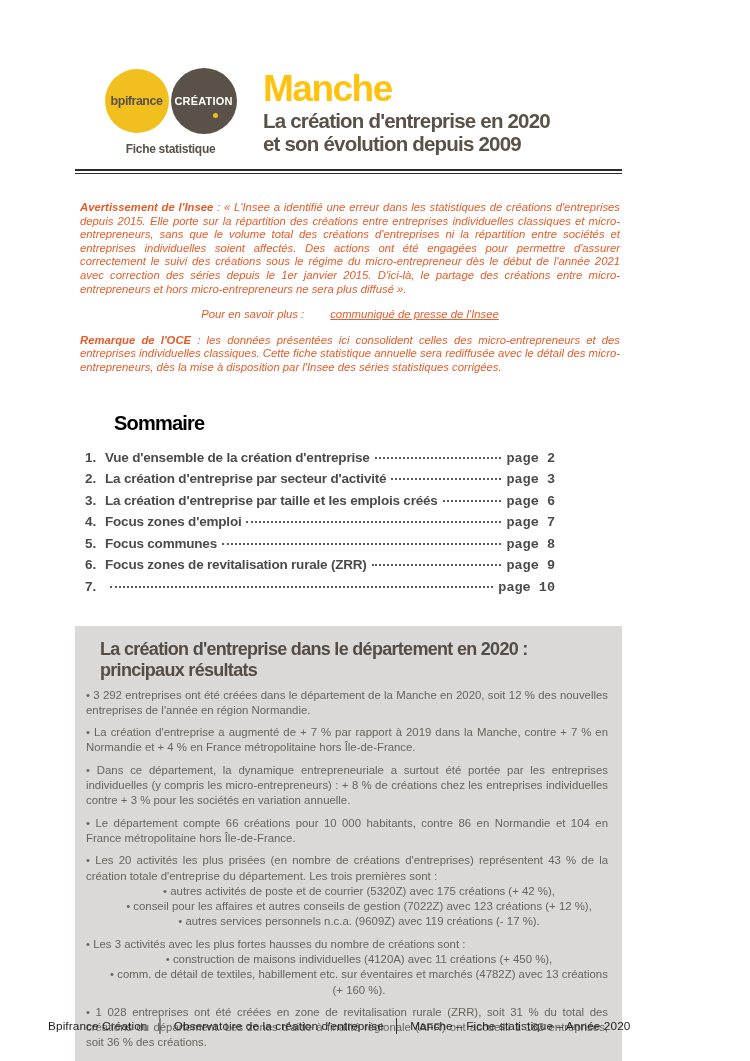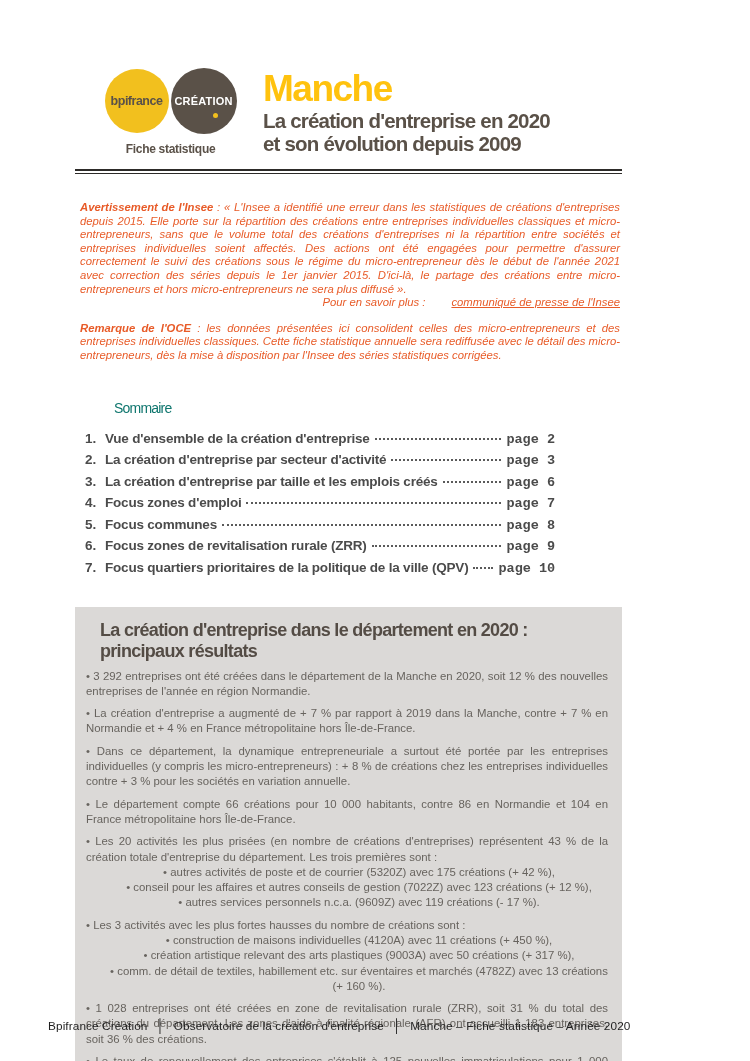--- a/index.html
+++ b/index.html
@@ -46,30 +46,30 @@
     margin:13px 38px 0 75px; height:5px;
     border-top:2.5px solid #2d2b29; border-bottom:1.5px solid #2d2b29;
   }
 
   
   .notices {
     margin:27px 40px 0 80px; color:#E85B28; font-style:italic;
     font-size:11.3px; line-height:13.6px; text-align:justify;
   }
   .notice-label { font-weight:bold; }
-  .more-line { margin-top:0; text-align:right; }
+  .more-line { margin-top:12px; text-align:center; }
   .more-link {
     margin-left:26px; text-decoration:underline; color:#E85B28; cursor:pointer;
   }
   .oce { margin-top:12px; }
 
   
   .toc-title {
-    margin:37px 0 0 114px; font-size:14px; font-weight:normal;
-    color:#0f766e; letter-spacing:-0.8px;
+    margin:37px 0 0 114px; font-size:20px; font-weight:bold;
+    color:#000000; letter-spacing:-0.8px;
   }
   .toc { margin:15px 105px 0 85px; }
   .toc-row {
     display:flex; align-items:baseline; font-weight:bold;
     font-size:13.5px; color:#4b4b4b; margin-bottom:5.5px; cursor:pointer;
   }
   .toc-num { width:20px; flex-shrink:0; }
   .toc-label { white-space:nowrap; letter-spacing:-0.2px; }
   .toc-dots {
     flex:1; border-bottom:2px dotted #5a5a5a; margin:0 5px;
@@ -172,21 +172,20 @@
       <span class="toc-page">page 8</span>
     </div>
     <div class="toc-row">
       <span class="toc-num">6.</span>
       <span class="toc-label">Focus zones de revitalisation rurale (ZRR)</span>
       <span class="toc-dots"></span>
       <span class="toc-page">page 9</span>
     </div>
     <div class="toc-row">
       <span class="toc-num">7.</span>
-      <span class="toc-label">Focus quartiers prioritaires de la politique de la ville (QPV)</span>
       <span class="toc-dots"></span>
       <span class="toc-page">page 10</span>
     </div>
   </div>
 
   <div class="results-box">
     <div class="results-title">La création d'entreprise dans le département en 2020 : principaux résultats</div>
 
     <p class="bullet">3 292 entreprises ont été créées dans le département de la Manche en 2020, soit 12 % des nouvelles entreprises de l'année en région Normandie.</p>
     <p class="bullet">La création d'entreprise a augmenté de + 7 % par rapport à 2019 dans la Manche, contre + 7 % en Normandie et + 4 % en France métropolitaine hors Île-de-France.</p>
@@ -196,21 +195,20 @@
     <p class="bullet">Les 20 activités les plus prisées (en nombre de créations d'entreprises) représentent 43 % de la création totale d'entreprise du département. Les trois premières sont :</p>
     <div class="subs">
       <p class="sub-bullet">autres activités de poste et de courrier (5320Z) avec 175 créations (+ 42 %),</p>
       <p class="sub-bullet">conseil pour les affaires et autres conseils de gestion (7022Z) avec 123 créations (+ 12 %),</p>
       <p class="sub-bullet">autres services personnels n.c.a. (9609Z) avec 119 créations (- 17 %).</p>
     </div>
 
     <p class="bullet">Les 3 activités avec les plus fortes hausses du nombre de créations sont :</p>
     <div class="subs">
       <p class="sub-bullet">construction de maisons individuelles (4120A) avec 11 créations (+ 450 %),</p>
-      <p class="sub-bullet">création artistique relevant des arts plastiques (9003A) avec 50 créations (+ 317 %),</p>
       <p class="sub-bullet">comm. de détail de textiles, habillement etc. sur éventaires et marchés (4782Z) avec 13 créations (+ 160 %).</p>
     </div>
 
     <p class="bullet">1 028 entreprises ont été créées en zone de revitalisation rurale (ZRR), soit 31 % du total des créations du département. Les zones d'aide à finalité régionale (AFR) ont accueilli 1 183 entreprises, soit 36 % des créations.</p>
     <p class="bullet">Le taux de renouvellement des entreprises s'établit à 125 nouvelles immatriculations pour 1 000 entreprises existantes en 2018 (dernière année disponible). Il est de 152 en Normandie et de 156 en France métropolitaine hors Île-de-France.</p>
 
   </div>
 
   <div class="footer">
     <span>Bpifrance Création</span><span class="footer-sep">│</span><span>Observatoire de la création d'entreprise</span><span class="footer-sep">│</span><span>Manche – Fiche statistique – Année 2020</span>

